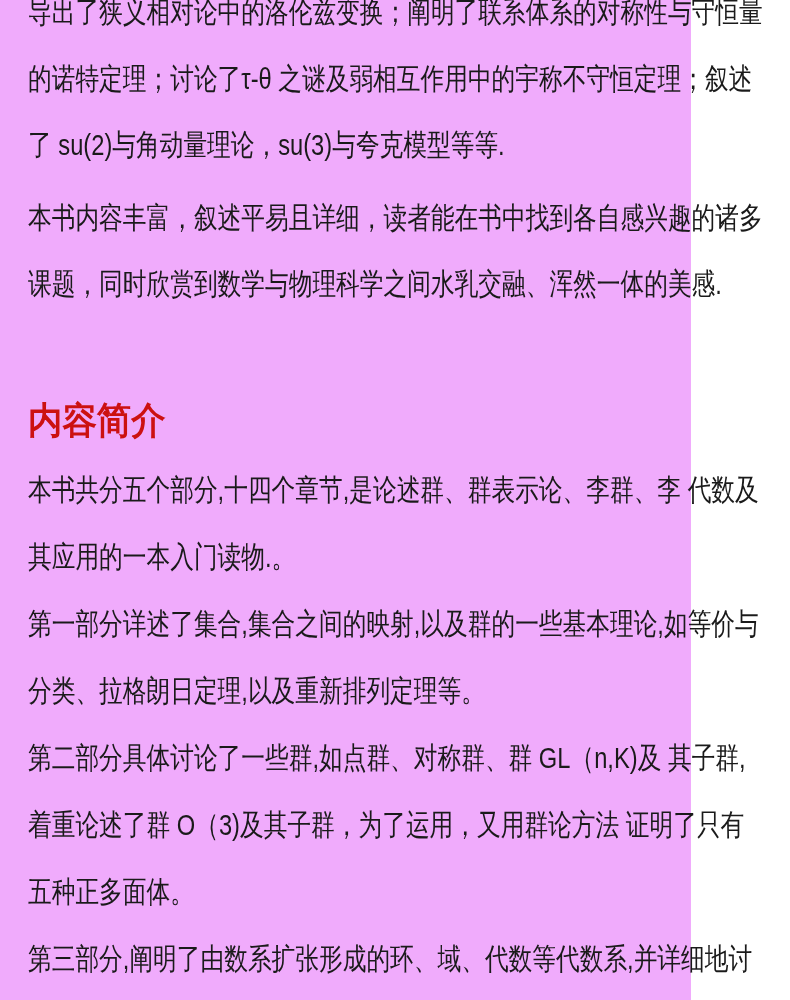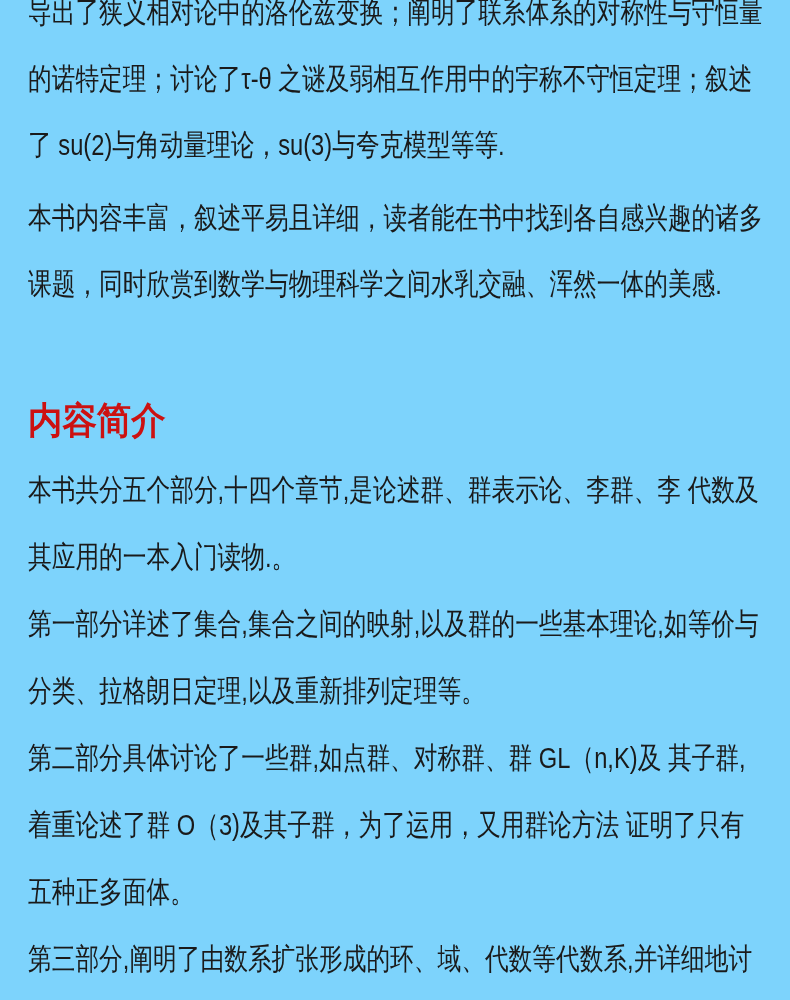--- a/index.html
+++ b/index.html
@@ -8,23 +8,23 @@
     background: #ffffff;
   }
   body {
     width: 790px;
     height: 1000px;
     overflow: hidden;
     font-family: "Liberation Sans", sans-serif;
   }
   .page {
     position: relative;
-    width: 790px;
+    width: 691px;
     height: 1000px;
-    background: #7dd3fc;
+    background: #f0abfc;
   }
   .text-line {
     position: absolute;
     left: 28px;
     width: 940px;
     font-size: 30px;
     line-height: 1.15;
     color: #1a1a1a;
     white-space: nowrap;
     letter-spacing: 0px;

